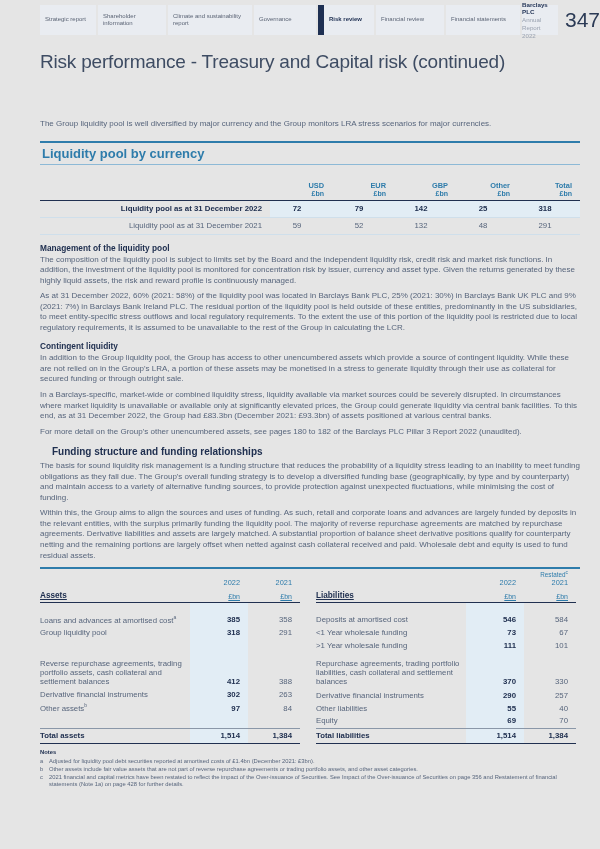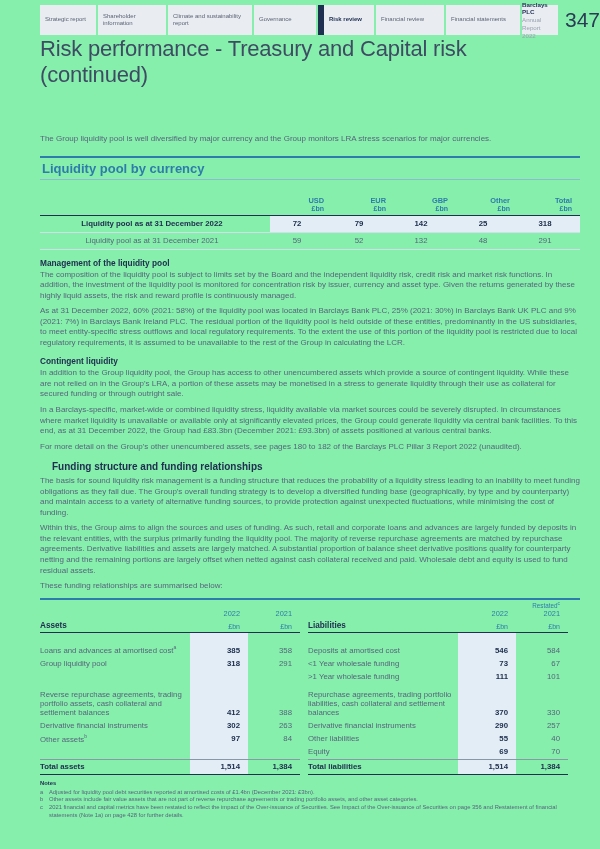--- a/index.html
+++ b/index.html
@@ -1,20 +1,20 @@
 <!DOCTYPE html>
 <html><head>
 <meta charset="utf-8">
 <style>
   * { box-sizing: border-box; }
   html,body { margin:0; padding:0; background:#fff; }
   .page {
     position: relative;
     width: 600px; height: 849px;
-    background: #86efac;
+    background: #e5e5e5;
     font-family: "Liberation Sans", sans-serif;
     color: #57657c;
     overflow: hidden;
     padding: 5px 20px 0 40px;
   }
 
   
   .topbar { display:flex; align-items:stretch; height:30px; width:560px; }
   .tabs { display:flex; flex:1; gap:2px; }
   .tab {
@@ -25,50 +25,50 @@
   }
   .tab.active { color:#1e2f52; font-weight:bold; border-left:6px solid #1e2f52; }
   .t-sr{width:56px} .t-si{width:68px} .t-cs{width:84px} .t-gov{width:62px}
   .t-rr{width:56px} .t-fr{width:68px} .t-fs{width:74px}
   .brand { flex:1; background:#e9ecf1; display:flex; flex-direction:column; justify-content:center; align-items:flex-end; padding-right:8px; }
   .brand .b1 { font-size:6.2px; font-weight:bold; color:#1e2f52; line-height:1.25;}
   .brand .b2 { font-size:6.2px; color:#9aa2b0; line-height:1.25;}
   .pagenum { width:42px; display:flex; align-items:center; justify-content:flex-end; font-size:21px; color:#2b3a55; }
 
   
-  h1.title { margin:1px 0 0 0; font-size:22px; font-weight:normal; color:#3e4c63; letter-spacing:-0.2px; }
+  h1.title { margin:16px 0 0 0; font-size:19px; font-weight:normal; color:#3e4c63; letter-spacing:-0.2px; }
   p.body { font-size:8px; line-height:1.32; margin:0 0 5px 0; }
   p.intro { margin-top:46px; margin-bottom:11px; }
   h3.sub { font-size:8.3px; font-weight:bold; color:#203050; margin:8px 0 2px 0; }
   h2.big { font-size:10px; font-weight:bold; color:#203050; margin:9px 0 4px 12px; }
 
   
   .ctbl-wrap { margin-top:9px; }
   .ctbl-title {
     border-top:2px solid #2e7cab; border-bottom:1px solid #8db9d6;
     color:#2e7cab; font-weight:bold; font-size:13px; padding:3px 2px;
   }
   table.ctbl { width:100%; border-collapse:collapse; font-size:7.8px;margin-top:14px; }
   table.ctbl col.num { width:62px; }
   table.ctbl th { color:#2e7cab; font-weight:bold; text-align:right; padding:2px 8px 0 0; font-size:7.4px; }
   table.ctbl tr.unitrow th { padding:0 8px 3px 0; border-bottom:1.4px solid #203050; font-size:7px; }
   table.ctbl td { padding:3.5px 8px 3.5px 0; text-align:center; border-bottom:1px solid #cfdfeb; }
-  table.ctbl td.lbl { text-align:center; padding-left:2px; }
+  table.ctbl td.lbl { text-align:right; padding-left:2px; }
   table.ctbl tr.r2022 td { color:#203050; font-weight:bold; }
   table.ctbl tr.r2022 td.val { background:#e2edf5; }
 
   
-  .fund-wrap { border-top:2px solid #2e7cab; margin-top:6px; display:flex; gap:8px; }
+  .fund-wrap { border-top:2px solid #2e7cab; margin-top:6px; display:flex; gap:16px; }
   table.ftbl { border-collapse:collapse; font-size:7.8px; width:260px; table-layout:fixed; }
   table.ftbl col.c-lbl { width:150px; } table.ftbl col.c-22 { width:58px; } table.ftbl col.c-21 { width:52px; }
   table.ftbl td { vertical-align:bottom; padding:0 2px 3px 0; }
   table.ftbl td.n { text-align:right; padding-right:8px; }
   table.ftbl tr.restated td { height:9px; color:#2e7cab; font-size:6.3px; padding-bottom:0; }
   table.ftbl tr.years td { height:10px; color:#2e7cab; font-size:7.4px; padding-bottom:1px; }
-  table.ftbl tr.headrow td { height:14px; border-bottom:1.3px solid #203050; padding-bottom:2px; }
+  table.ftbl tr.headrow td { height:14px; border-bottom:1.3px solid #203050; padding-bottom:2px;text-decoration:underline; }
   table.ftbl td.secthead { font-weight:bold; color:#203050; font-size:8.2px; }
   table.ftbl td.unit { color:#2e7cab; font-size:7px; text-align:right; padding-right:8px; }
   table.ftbl tbody td.n22 { background:#e2edf5; color:#203050; font-weight:bold; }
   table.ftbl tr.rh1 { height:25px; } table.ftbl tr.rhs { height:13px; } table.ftbl tr.rh4 { height:36px; }
   table.ftbl tr.totalrow td { height:15px; border-top:1px solid #8a97a8; border-bottom:1.5px solid #203050; font-weight:bold; color:#203050; }
   sup { font-size:5px; }
 
   
   .notes { margin-top:5px; font-size:5.8px; line-height:1.35; color:#57657c; width:540px; }
   .notes .nhead { font-weight:bold; color:#203050; margin-bottom:1px; }
@@ -171,21 +171,20 @@
   <p class="body">As at 31 December 2022, 60% (2021: 58%) of the liquidity pool was located in Barclays Bank PLC, 25% (2021: 30%) in Barclays Bank UK PLC and 9% (2021: 7%) in Barclays Bank Ireland PLC. The residual portion of the liquidity pool is held outside of these entities, predominantly in the US subsidiaries, to meet entity-specific stress outflows and local regulatory requirements. To the extent the use of this portion of the liquidity pool is restricted due to local regulatory requirements, it is assumed to be unavailable to the rest of the Group in calculating the LCR.</p>
 
   <h3 class="sub">Contingent liquidity</h3>
   <p class="body">In addition to the Group liquidity pool, the Group has access to other unencumbered assets which provide a source of contingent liquidity. While these are not relied on in the Group's LRA, a portion of these assets may be monetised in a stress to generate liquidity through their use as collateral for secured funding or through outright sale.</p>
   <p class="body">In a Barclays-specific, market-wide or combined liquidity stress, liquidity available via market sources could be severely disrupted. In circumstances where market liquidity is unavailable or available only at significantly elevated prices, the Group could generate liquidity via central bank facilities. To this end, as at 31 December 2022, the Group had £83.3bn (December 2021: £93.3bn) of assets positioned at various central banks.</p>
   <p class="body">For more detail on the Group's other unencumbered assets, see pages 180 to 182 of the Barclays PLC Pillar 3 Report 2022 (unaudited).</p>
 
   <h2 class="big">Funding structure and funding relationships</h2>
   <p class="body">The basis for sound liquidity risk management is a funding structure that reduces the probability of a liquidity stress leading to an inability to meet funding obligations as they fall due. The Group's overall funding strategy is to develop a diversified funding base (geographically, by type and by counterparty) and maintain access to a variety of alternative funding sources, to provide protection against unexpected fluctuations, while minimising the cost of funding.</p>
   <p class="body">Within this, the Group aims to align the sources and uses of funding. As such, retail and corporate loans and advances are largely funded by deposits in the relevant entities, with the surplus primarily funding the liquidity pool. The majority of reverse repurchase agreements are matched by repurchase agreements. Derivative liabilities and assets are largely matched. A substantial proportion of balance sheet derivative positions qualify for counterparty netting and the remaining portions are largely offset when netted against cash collateral received and paid. Wholesale debt and equity is used to fund residual assets.</p>
-  <p class="body">These funding relationships are summarised below:</p>
 
   <div class="fund-wrap">
 
     <table class="ftbl">
       <colgroup>
           <col class="c-lbl">
           <col class="c-22">
           <col class="c-21">
         </colgroup>
       <thead>

